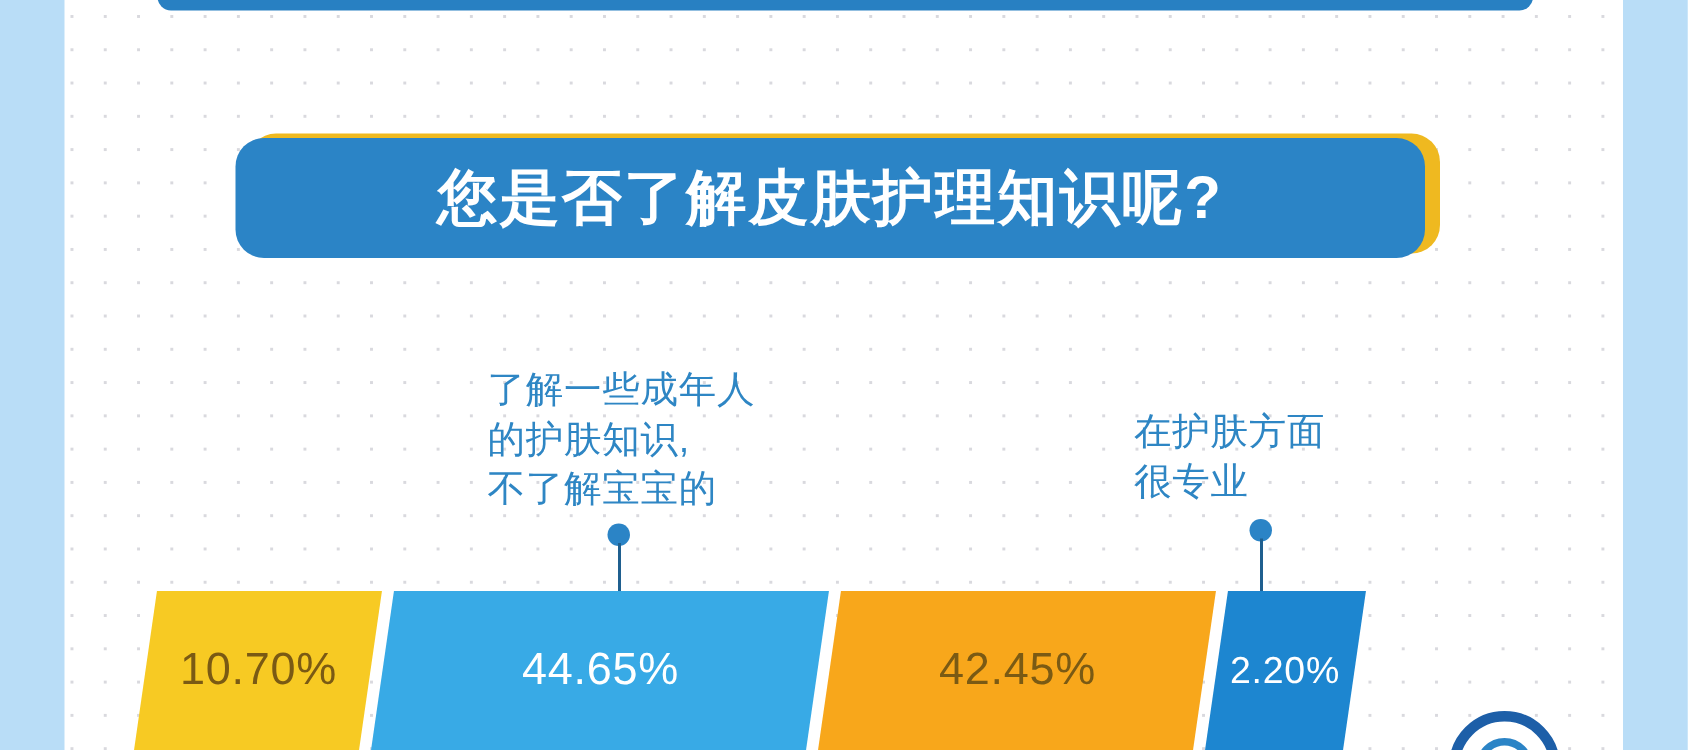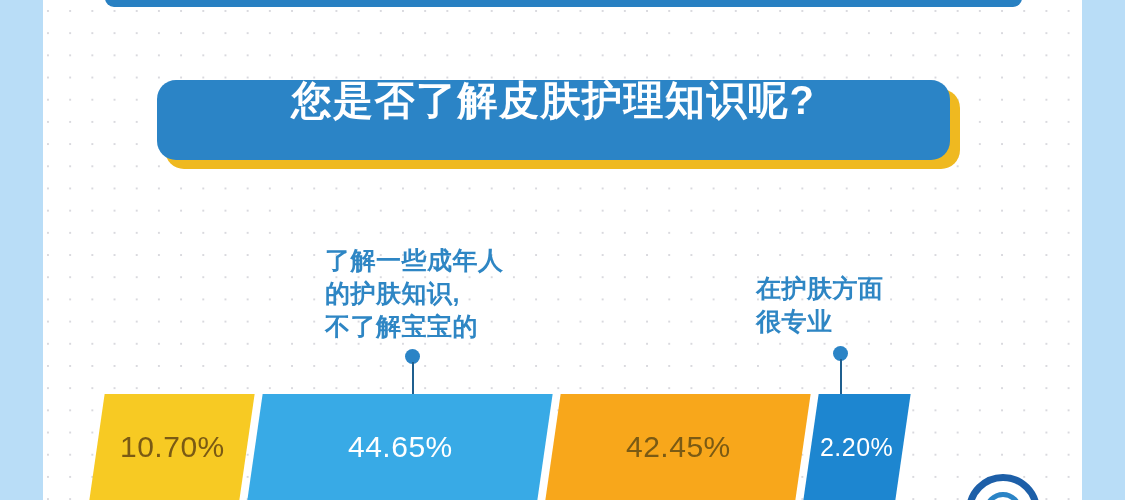--- a/index.html
+++ b/index.html
@@ -61,43 +61,44 @@
     left: 8px;
     top: 9px;
     width: 795px;
     height: 80px;
     background: #efb920;
     border-radius: 19px;
   }
   #title-pill {
     position: absolute;
     left: 0;
-    top: 0;
+    top: 12px;
     width: 793px;
     height: 80px;
     background: #2b84c6;
     border-radius: 19px;
     display: flex;
+    align-items: center;
     justify-content: center;
   }
   #title-text {
     color: #ffffff;
     font-size: 40px;
     font-weight: bold;
     letter-spacing: 1.5px;
     line-height: 1;
     white-space: nowrap;
   }
 
   
   .callout {
     position: absolute;
     color: #2e86c4;
     font-size: 25px;
-    font-weight: bold;
+    font-weight: normal;
     line-height: 1.32;
     white-space: pre;
     letter-spacing: 0.5px;
   }
   #callout-left { left: 325px; top: 244px; }
   #callout-right { left: 756px; top: 272px; }
 
   
   .connector { position: absolute; }
   .connector .dot {

